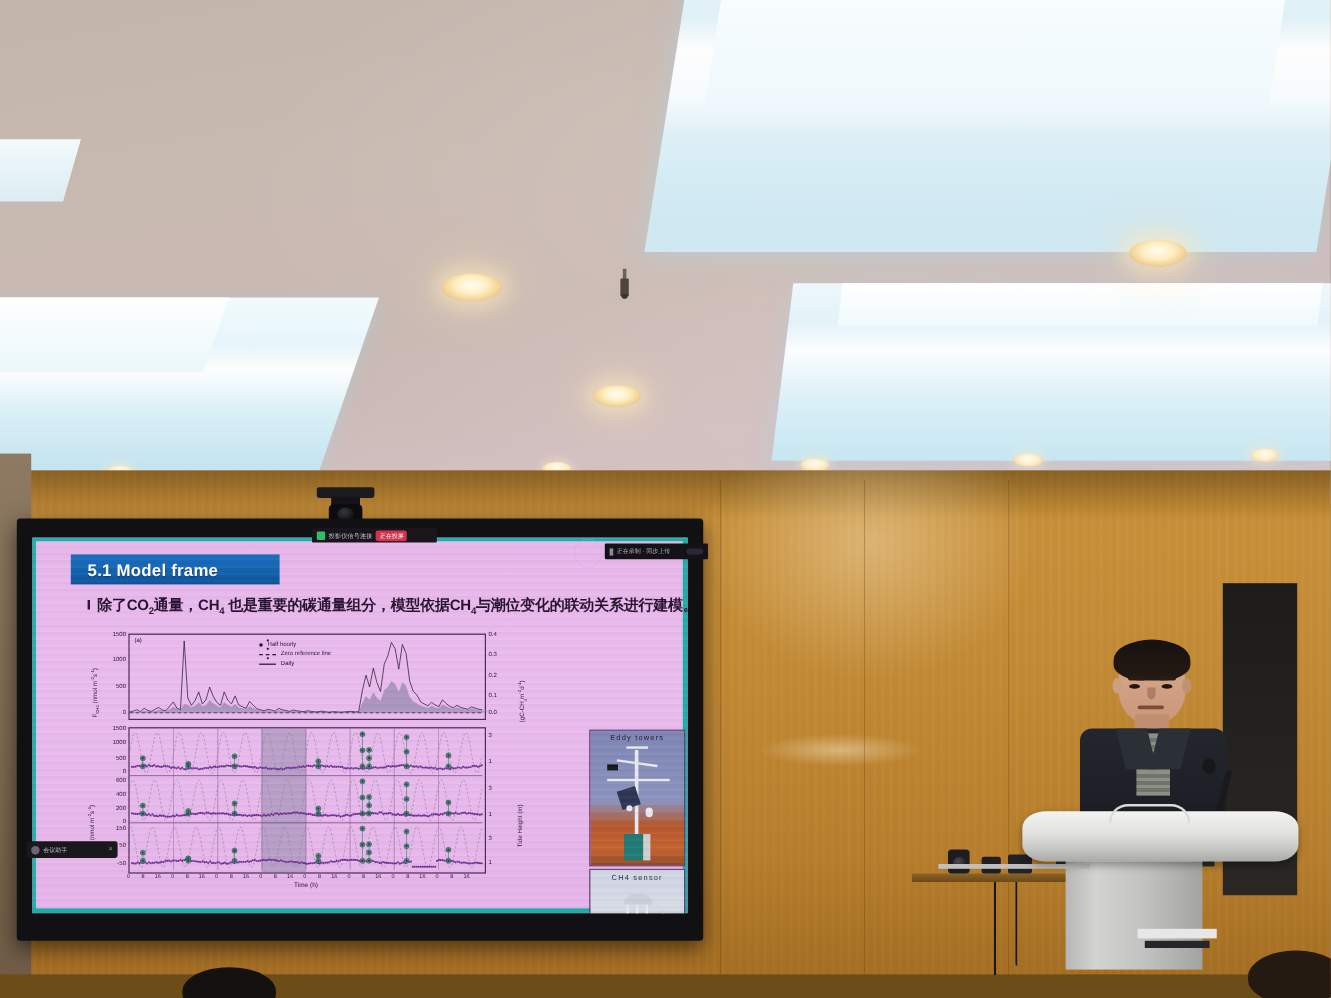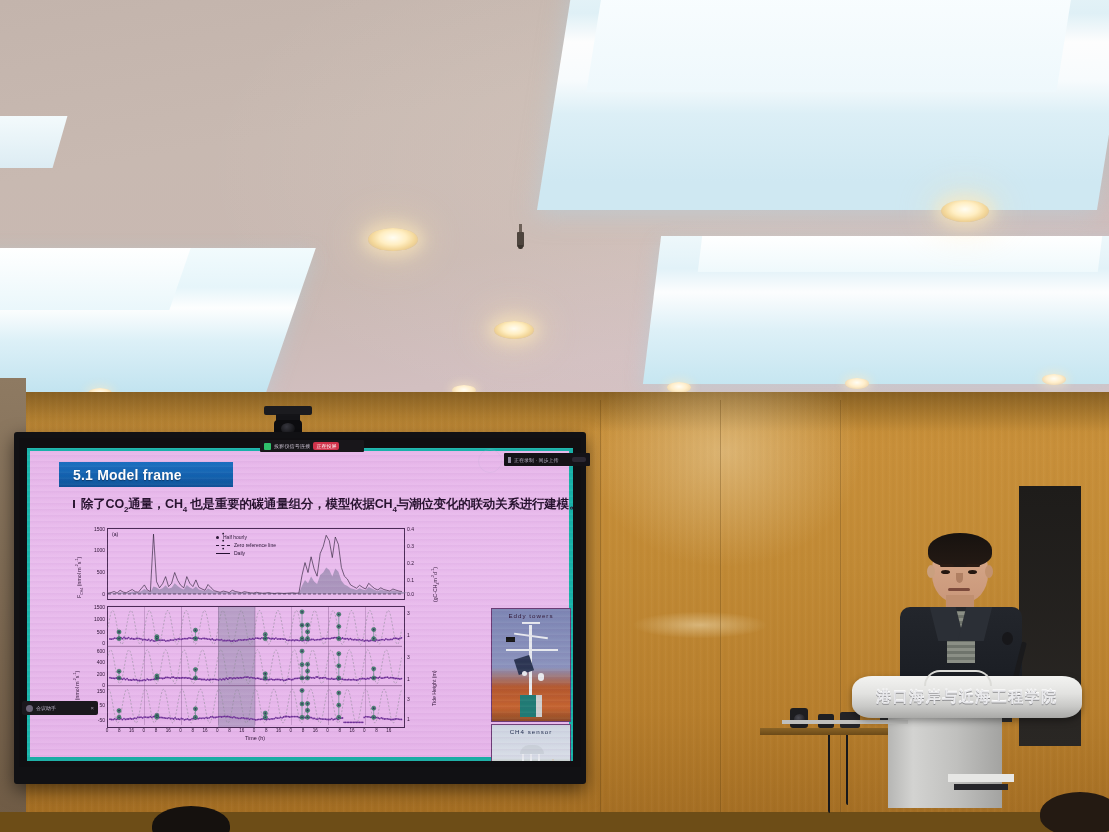--- a/index.html
+++ b/index.html
@@ -1179,19 +1179,18 @@
 
   <div class="podium">
     <div class="pod-base-top"></div>
     <div class="pod-base">
       <div class="pod-label"></div>
       <div class="pod-label2"></div>
     </div>
     <div class="pod-shelfbar"></div>
     <div class="pod-top"></div>
     <div class="pod-cable"></div>
-    <div class="pod-text">港口海岸与近海工程学院</div>
   </div>
 
   <div class="aud-head" style="left:152px;top:806px;width:78px;height:40px;"></div>
   <div class="aud-head" style="left:1040px;top:792px;width:80px;height:44px;background:#241a12;"></div>
 
 </div>
 
 </body></html>

